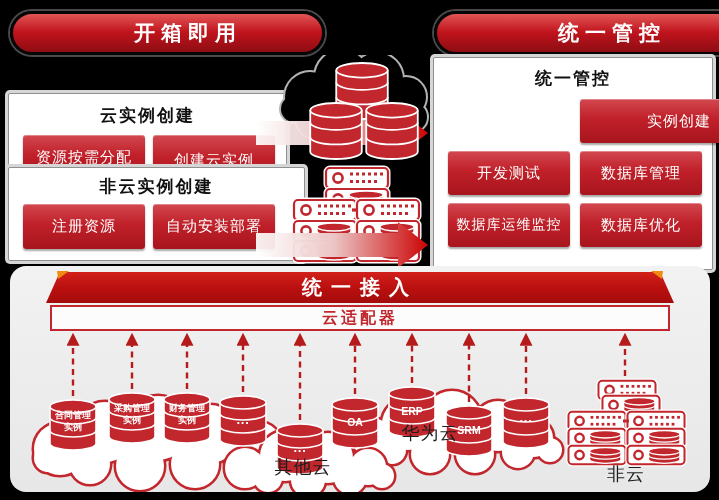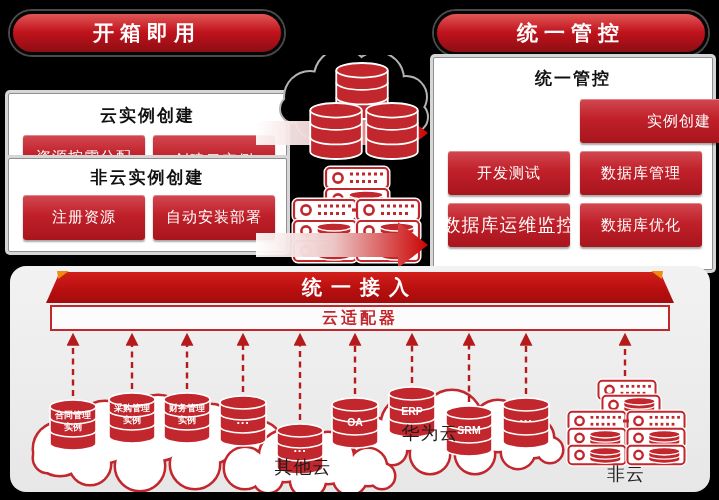--- a/index.html
+++ b/index.html
@@ -6,21 +6,21 @@
   body{width:719px;height:500px;background:#000;font-family:"Liberation Sans","DejaVu Sans",sans-serif;}
   #stage{position:relative;width:719px;height:500px;background:#000;overflow:hidden;}
   .abs{position:absolute;}
 
   
   .banner{
     position:absolute;height:38px;border-radius:22px;
     background:linear-gradient(180deg,#e15656 0%,#c0131c 48%,#8e0d13 100%);
     border:3px solid #060606;box-shadow:0 0 0 2px #4a4a4a;
     color:#fff;font-weight:bold;font-size:21px;letter-spacing:6px;
-    display:flex;align-items:center;justify-content:center;
+    display:flex;align-items:center;justify-content:center;padding-left:41px;
   }
 
   
   .wbox{
     position:absolute;background:#fff;border:1px solid #8f8f8f;
     box-shadow:0 0 0 3px #d6d6d6,3px 4px 3px rgba(0,0,0,.55);
     border-radius:2px;
   }
   .box-title{
     position:absolute;left:0;right:0;text-align:center;
@@ -79,32 +79,32 @@
   <div class="banner" style="left:434px;top:11px;width:268px;">
     <span>统一管控</span>
   </div>
 
   <div class="wbox" style="left:8px;top:61px;width:277px;height:102px;margin-top:32px;">
     <div class="box-title" style="top:10px;">云实例创建</div>
     <div class="chip" style="left:14px;top:41px;width:122px;height:45px;">资源按需分配</div>
     <div class="chip" style="left:144px;top:41px;width:122px;height:51px;">创建云实例</div>
   </div>
 
-  <div class="wbox" style="left:8px;top:158px;width:277px;height:92px;">
+  <div class="wbox" style="left:8px;top:167px;width:277px;height:92px;padding-left:18px;">
     <div class="box-title" style="top:7px;">非云实例创建</div>
     <div class="chip" style="left:14px;top:36px;width:122px;height:45px;">注册资源</div>
     <div class="chip" style="left:144px;top:36px;width:122px;height:45px;">自动安装部署</div>
   </div>
 
   <div class="wbox" style="left:433px;top:57px;width:278px;height:211px;">
     <div class="box-title" style="top:9px;">统一管控</div>
     <div class="chip" style="left:146px;top:41px;width:122px;height:44px;padding-left:38px;">实例创建</div>
     <div class="chip" style="left:14px;top:93px;width:122px;height:44px;">开发测试</div>
     <div class="chip" style="left:146px;top:93px;width:122px;height:44px;">数据库管理</div>
-    <div class="chip" style="left:14px;top:145px;width:122px;height:44px;font-size:18px;">数据库运维监控</div>
+    <div class="chip" style="left:14px;top:145px;width:122px;height:44px;font-size:14px;">数据库运维监控</div>
     <div class="chip" style="left:146px;top:145px;width:122px;height:44px;">数据库优化</div>
   </div>
 
   <svg class="abs" style="left:250px;top:55px;" width="200" height="215" viewBox="0 0 200 215">
     <defs>
       <linearGradient id="agrad" gradientUnits="userSpaceOnUse" x1="6" y1="0" x2="178" y2="0">
         <stop offset="0" stop-color="#ffffff" stop-opacity="0.92"></stop>
         <stop offset="0.45" stop-color="#ecc6c6"></stop>
         <stop offset="1" stop-color="#cb0404"></stop>
       </linearGradient>

